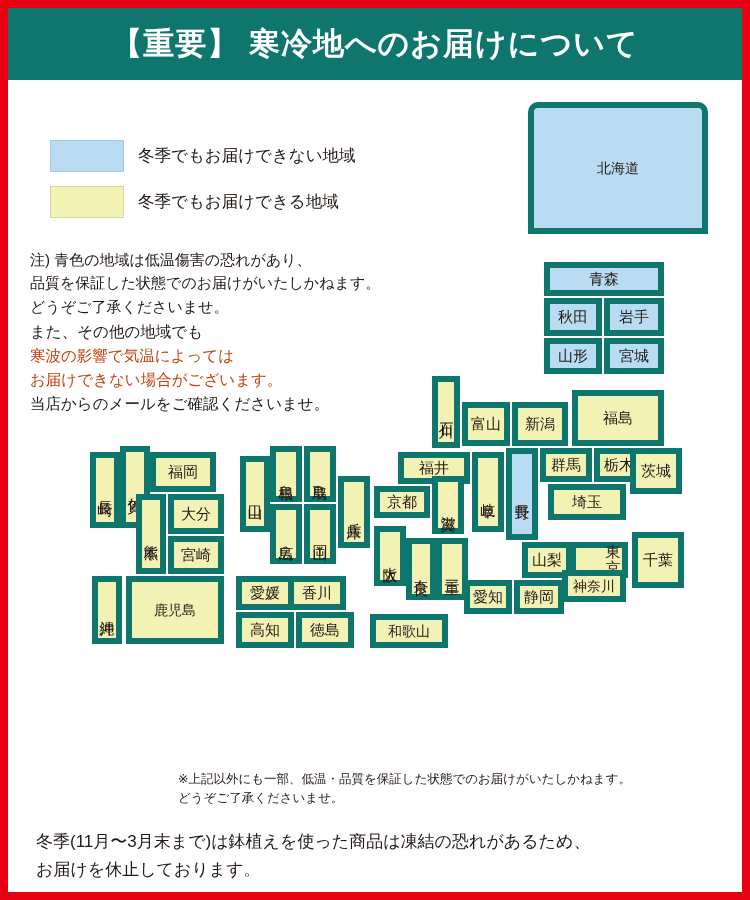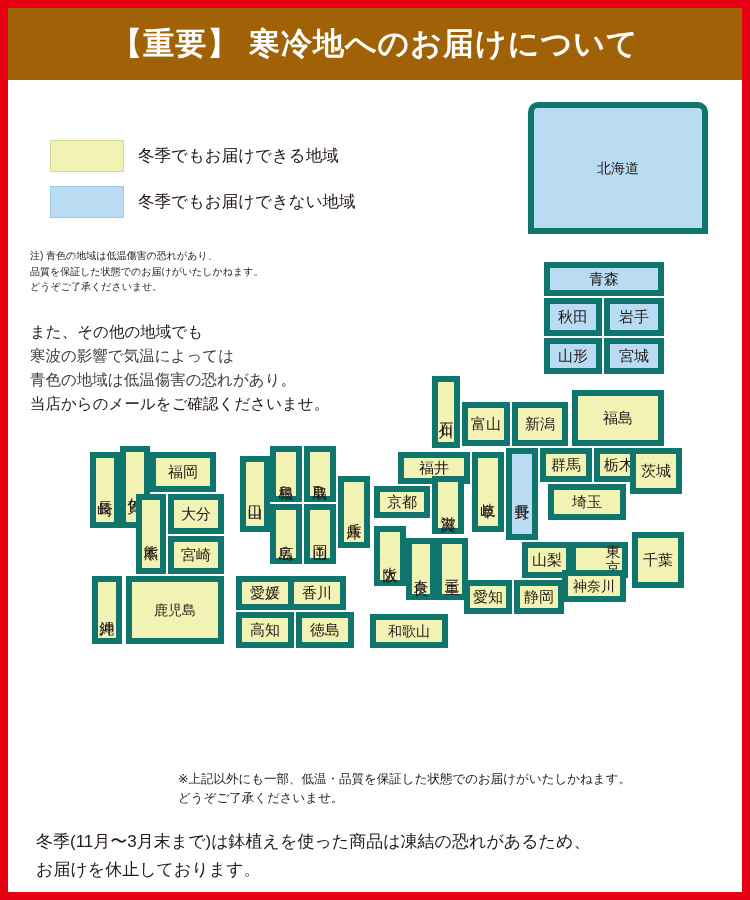--- a/index.html
+++ b/index.html
@@ -10,21 +10,21 @@
     color:#231815;
     position:relative;
     overflow:hidden;
   }
   .page{
     position:relative;width:750px;height:900px;
     box-sizing:border-box;
     border:8px solid #e60012;
   }
   .header{
-    background:#a16207;color:#ffffff;
+    background:#0f766e;color:#ffffff;
     height:72px;
     display:flex;align-items:center;justify-content:center;
     font-size:31px;font-weight:bold;letter-spacing:1px;
   }
   .body-area{
     position:relative;
     height:804px;
     background:#ffffff;
   }
 
@@ -42,27 +42,27 @@
   .swatch{
     width:72px;height:30px;margin-right:14px;
     border:1px solid #c9c9a0;
   }
   .sw-yellow{background:#f2f2b5;border-color:#d8d89a;}
   .sw-blue{background:#b9dcf2;border-color:#9fc9e4;}
   .legend-label{font-size:16.5px;}
 
   .note1{
     position:absolute;left:22px;top:168px;
-    font-size:10px;line-height:1.55;
+    font-size:15px;line-height:1.55;
   }
   .note2{
     position:absolute;left:22px;top:240px;
     font-size:15.5px;line-height:1.55;
   }
-  .red-text{color:#404040;}
+  .red-text{color:#c2410c;}
 
   
   .map{
     position:absolute;left:0;top:0;width:750px;height:700px;
   }
   .pref{
     position:absolute;
     background:#f2f2b5;
     border:6px solid #0f766e;
     display:flex;align-items:center;justify-content:center;
@@ -147,39 +147,39 @@
         <div class="pref" style="left: 228px; top: 496px; width: 58px; height: 34px;">愛媛</div>
         <div class="pref" style="left: 280px; top: 496px; width: 58px; height: 34px;">香川</div>
         <div class="pref" style="left: 228px; top: 532px; width: 58px; height: 36px;">高知</div>
         <div class="pref" style="left: 288px; top: 532px; width: 58px; height: 36px;">徳島</div>
         <div class="pref small" style="left: 362px; top: 534px; width: 78px; height: 34px;">和歌山</div>
       </div>
 
 
     <div class="legend">
       <div class="legend-row">
+        <div class="swatch sw-blue"></div>
+        <div class="legend-label">冬季でもお届けできない地域</div>
+      </div>
+      <div class="legend-row">
         <div class="swatch sw-yellow"></div>
         <div class="legend-label">冬季でもお届けできる地域</div>
-      </div>
-      <div class="legend-row">
-        <div class="swatch sw-blue"></div>
-        <div class="legend-label">冬季でもお届けできない地域</div>
       </div>
     </div>
 
     <div class="note1">
       <div>注) 青色の地域は低温傷害の恐れがあり、</div>
       <div>品質を保証した状態でのお届けがいたしかねます。</div>
       <div>どうぞご了承くださいませ。</div>
     </div>
 
     <div class="note2">
       <div>また、その他の地域でも</div>
       <div class="red-text">寒波の影響で気温によっては</div>
-      <div class="red-text">青色の地域は低温傷害の恐れがあり。</div>
+      <div class="red-text">お届けできない場合がございます。</div>
       <div>当店からのメールをご確認くださいませ。</div>
     </div>
 
     <div class="map-note">
       <div>※上記以外にも一部、低温・品質を保証した状態でのお届けがいたしかねます。</div>
       <div>どうぞご了承くださいませ。</div>
     </div>
 
     <div class="bottom">
       <div>冬季(11月〜3月末まで)は鉢植えを使った商品は凍結の恐れがあるため、</div>

